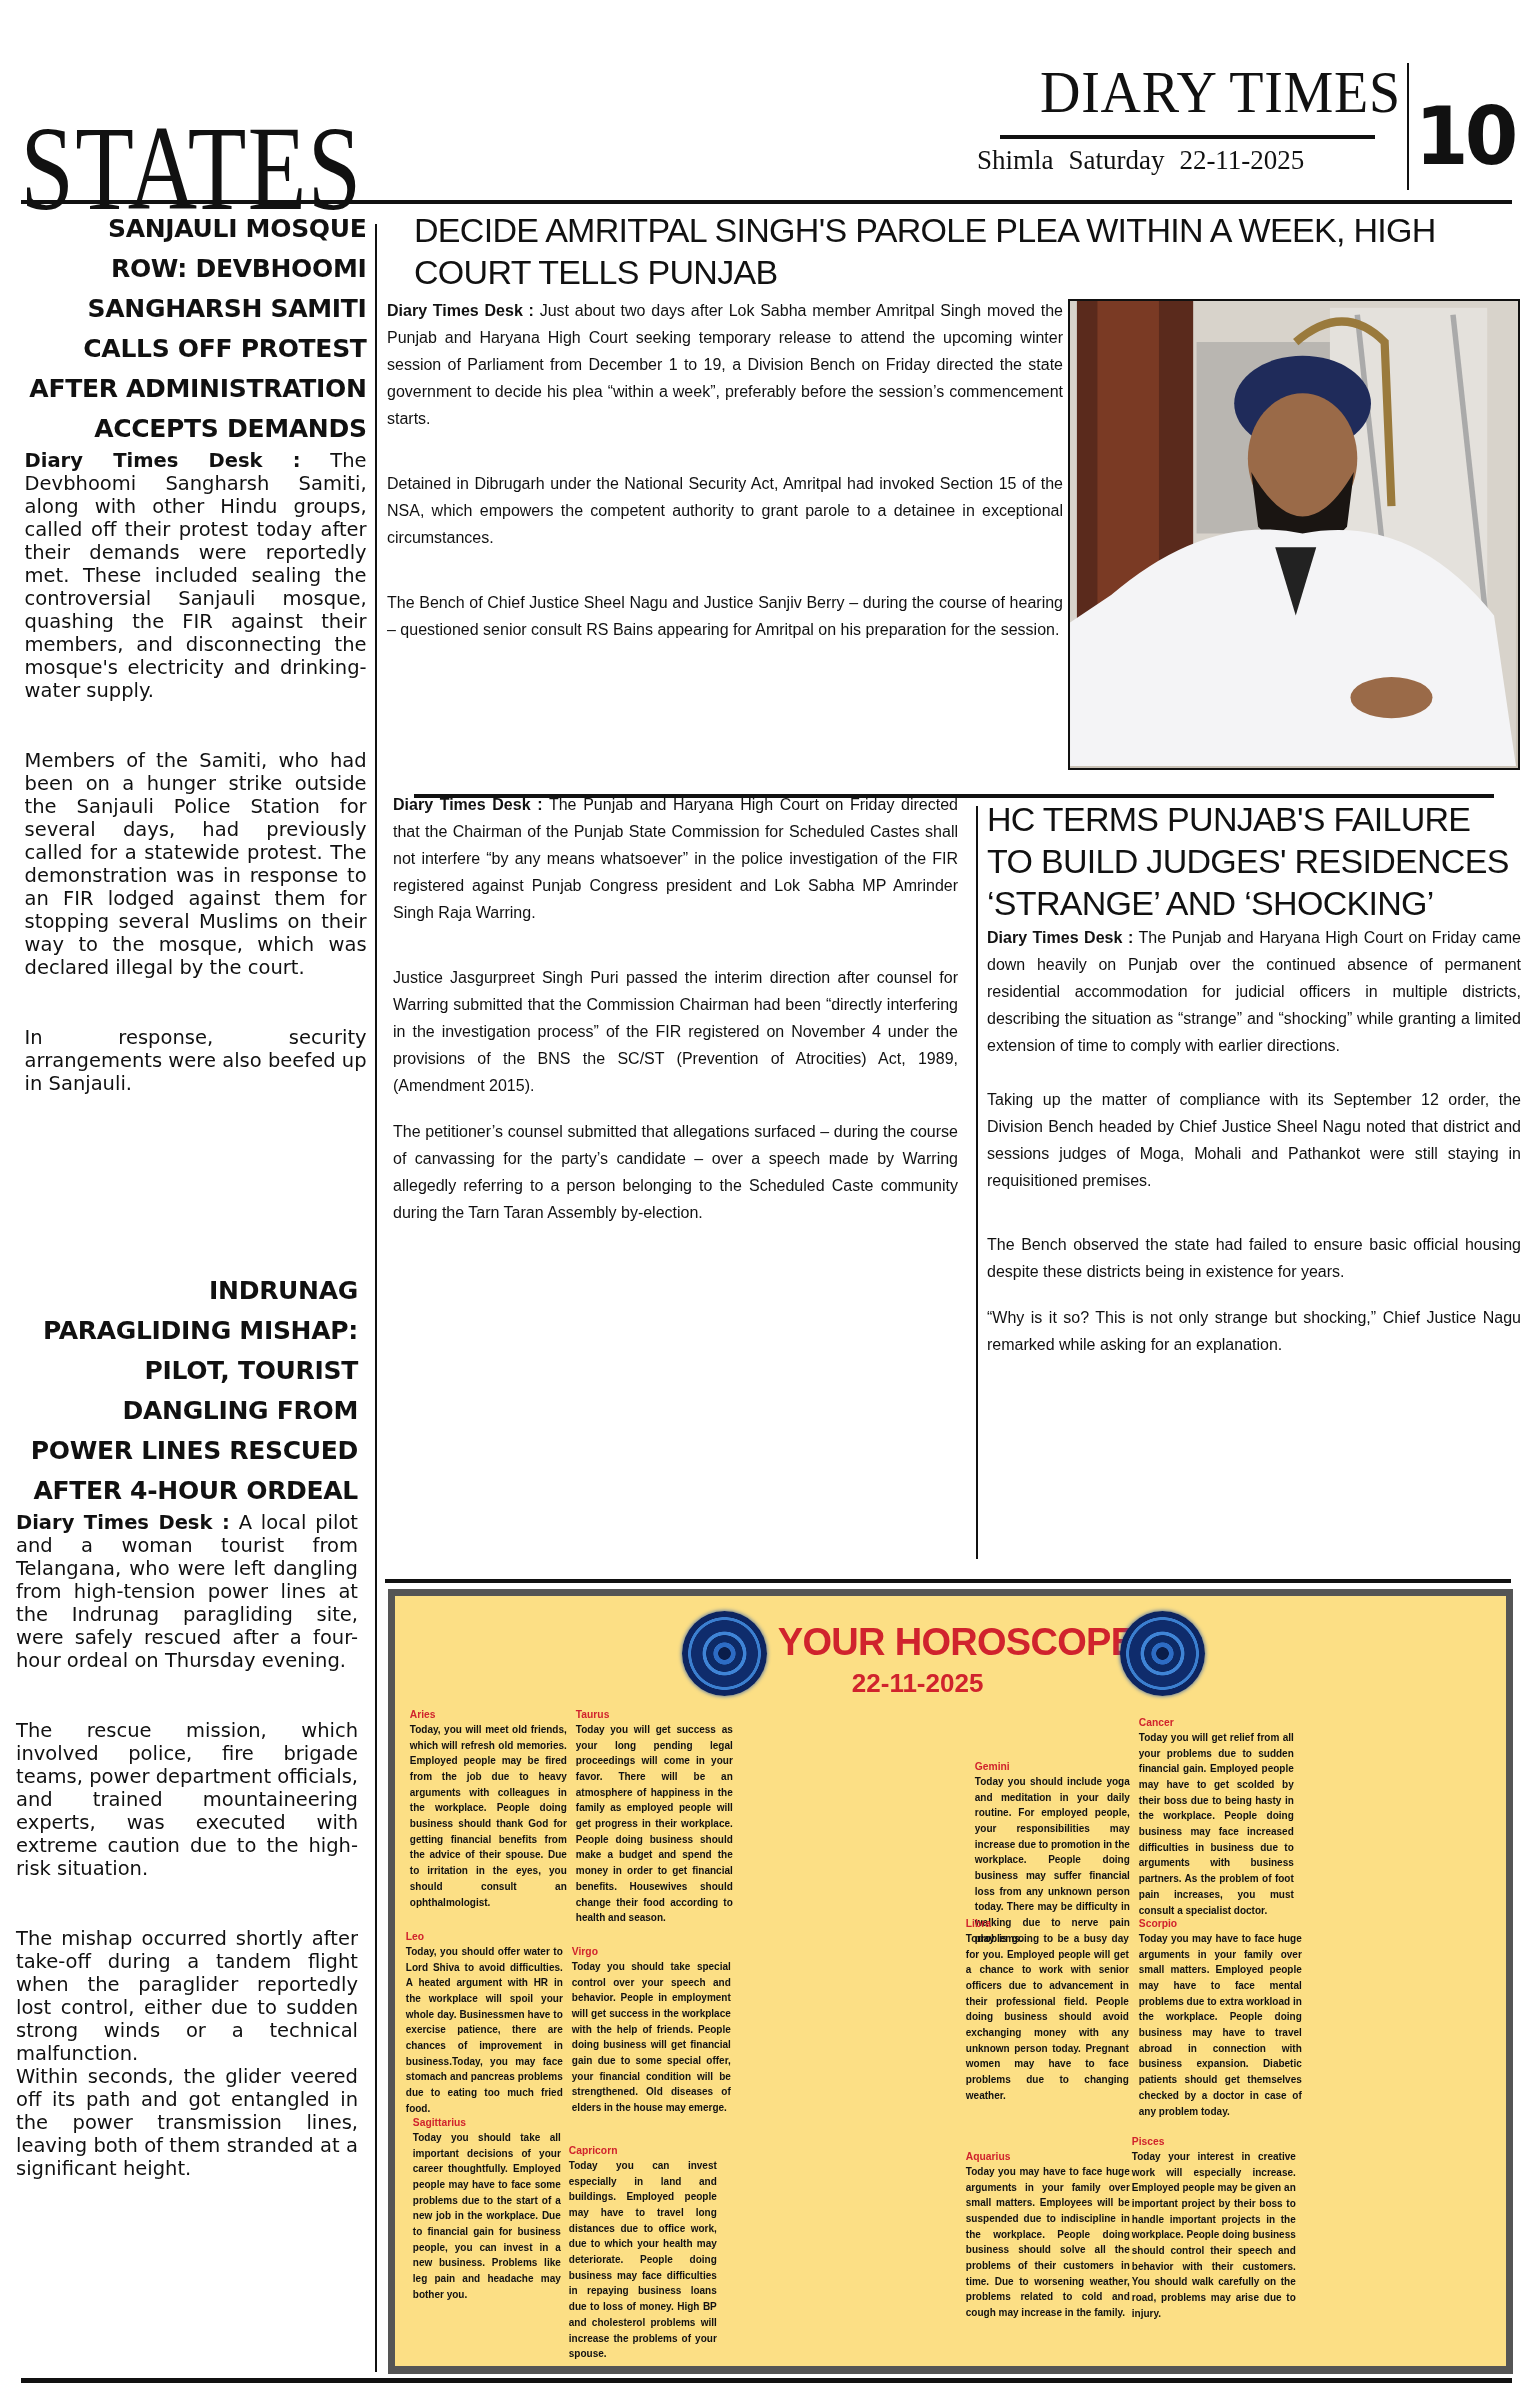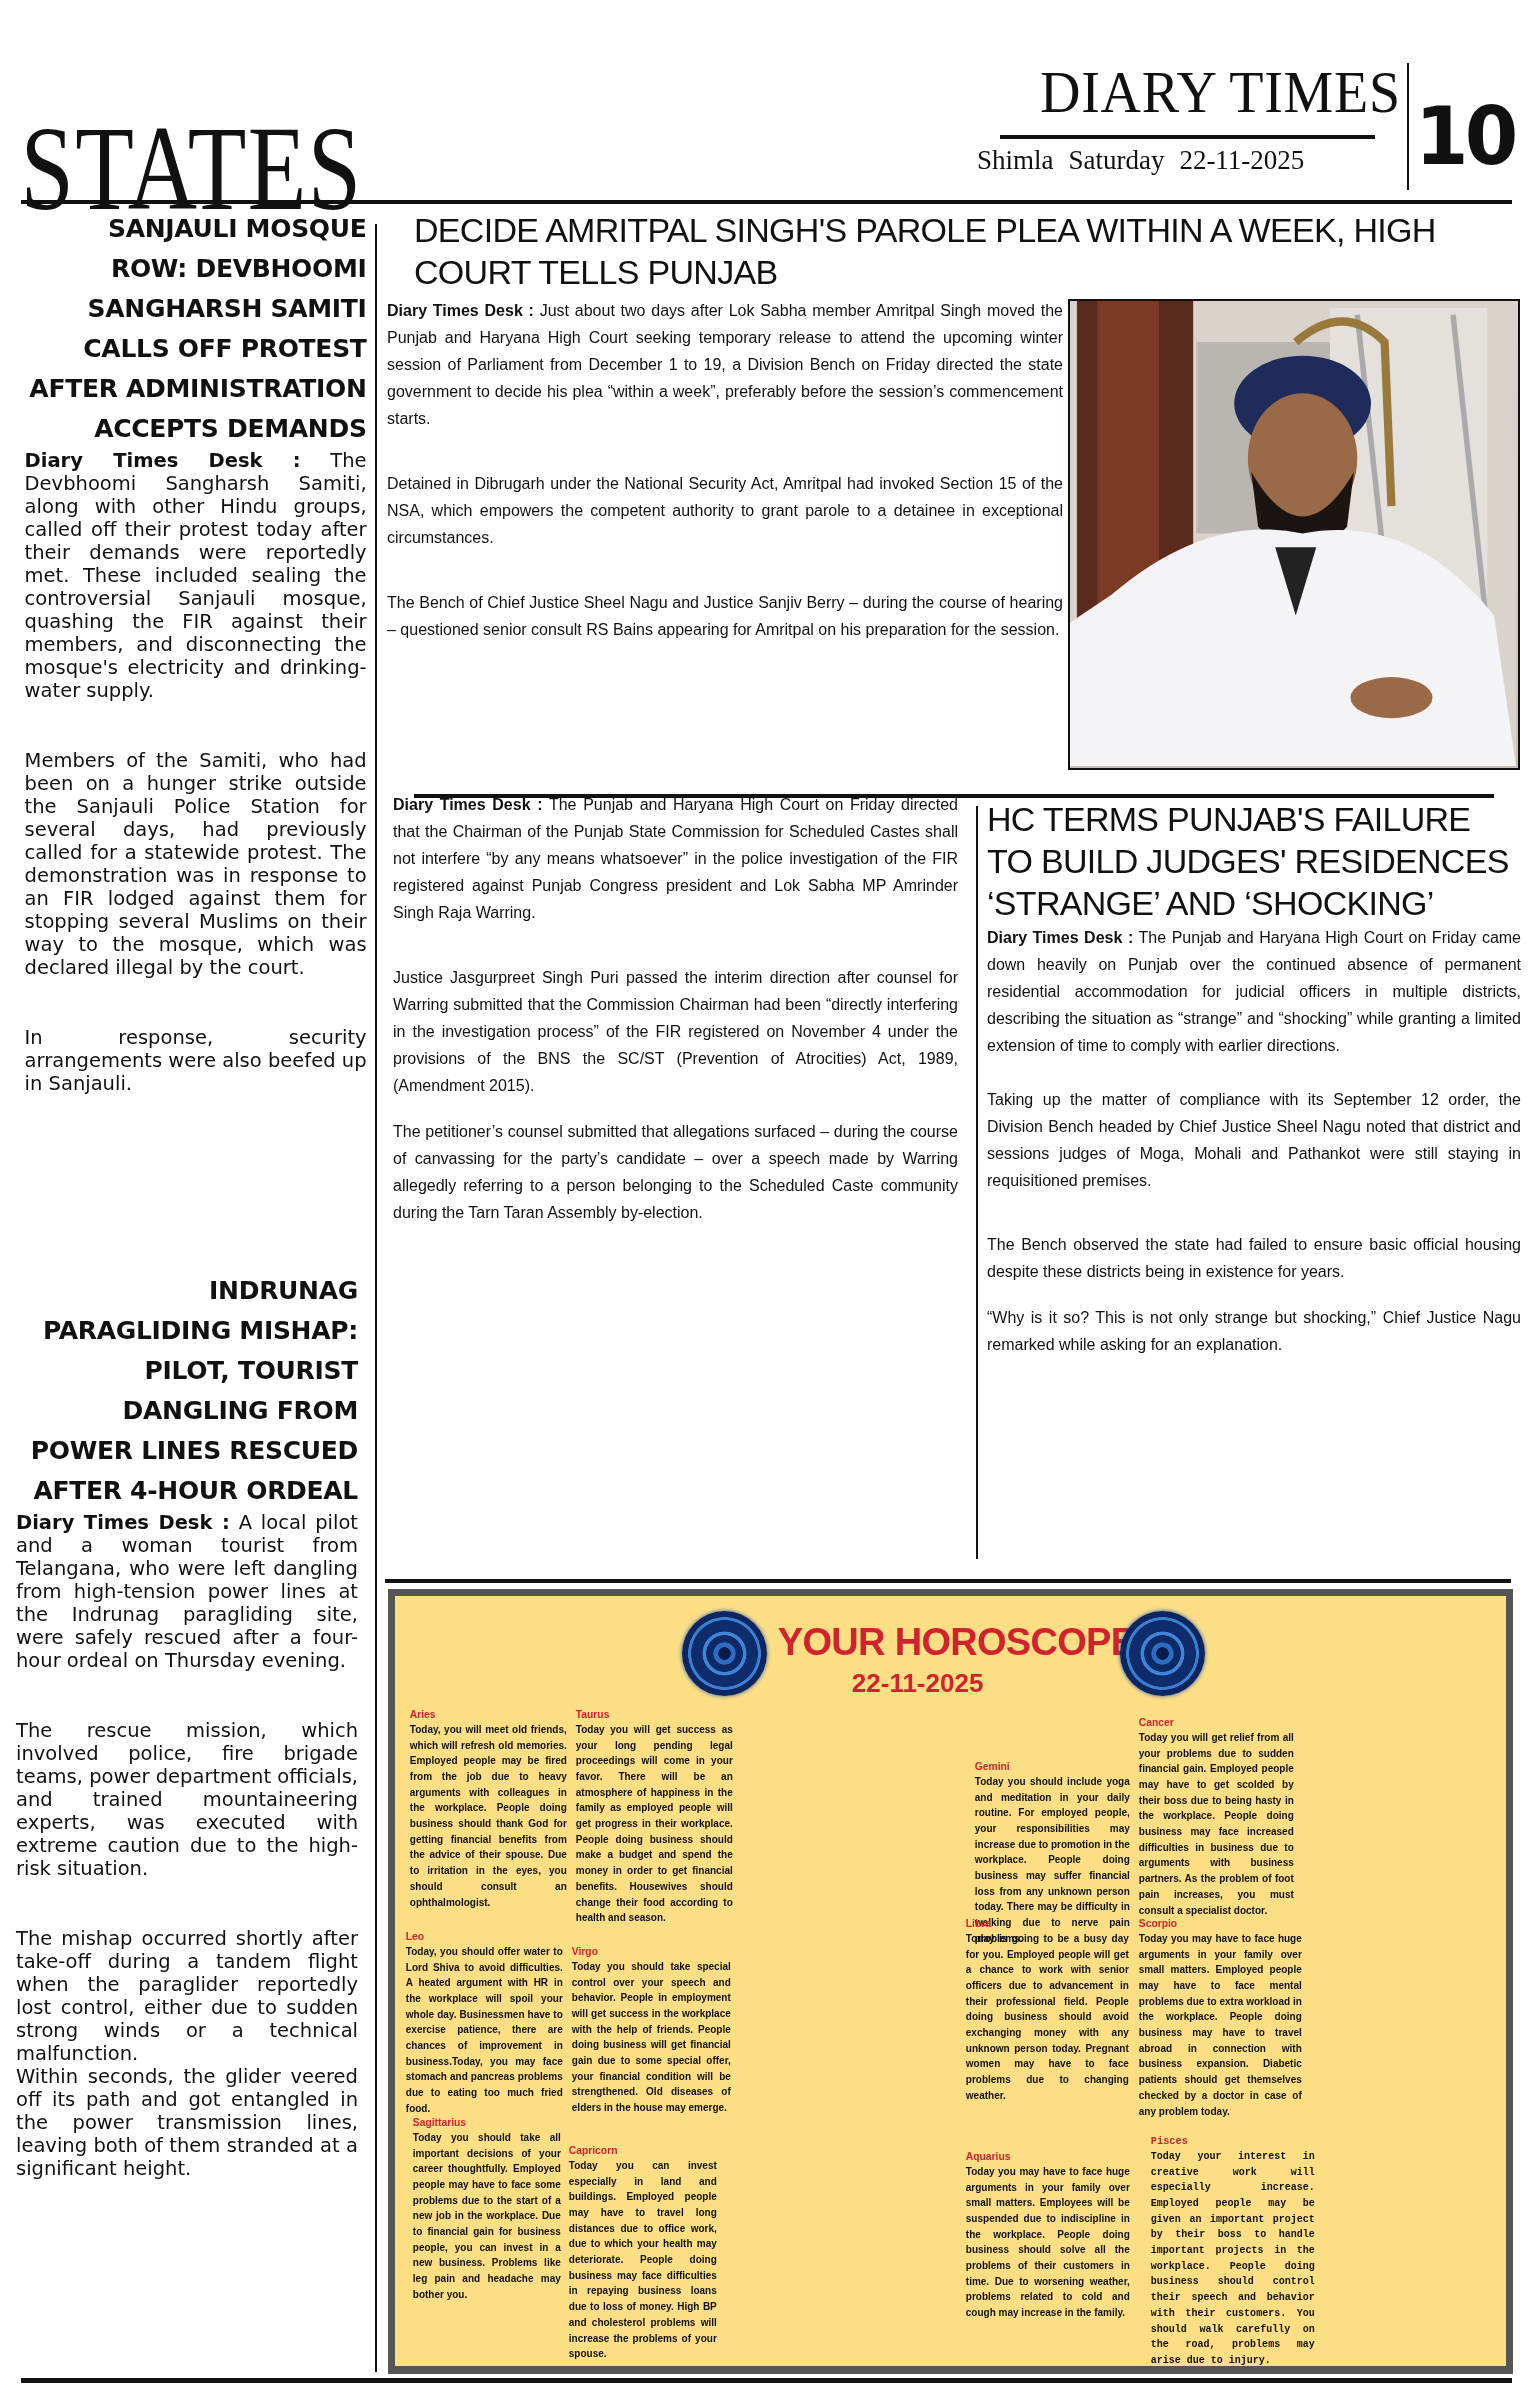--- a/index.html
+++ b/index.html
@@ -175,21 +175,21 @@
       <div class="sign-text">Today you should take all important decisions of your career thoughtfully. Employed people may have to face some problems due to the start of a new job in the workplace. Due to financial gain for business people, you can invest in a new business. Problems like leg pain and headache may bother you.</div>
     </div>
     <div class="sign" style="left:174px; top:547px; width:148px;">
       <div class="sign-name">Capricorn</div>
       <div class="sign-text">Today you can invest especially in land and buildings. Employed people may have to travel long distances due to office work, due to which your health may deteriorate. People doing business may face difficulties in repaying business loans due to loss of money. High BP and cholesterol problems will increase the problems of your spouse.</div>
     </div>
     <div class="sign" style="left:571px; top:553px; width:164px;">
       <div class="sign-name">Aquarius</div>
       <div class="sign-text">Today you may have to face huge arguments in your family over small matters. Employees will be suspended due to indiscipline in the workplace. People doing business should solve all the problems of their customers in time. Due to worsening weather, problems related to cold and cough may increase in the family.</div>
     </div>
-    <div class="sign" style="left:756px; top:538px; width:164px;font-family:Liberation Mono, monospace;">
+    <div class="sign" style="left:737px; top:538px; width:164px;">
       <div class="sign-name">Pisces</div>
       <div class="sign-text">Today your interest in creative work will especially increase. Employed people may be given an important project by their boss to handle important projects in the workplace. People doing business should control their speech and behavior with their customers. You should walk carefully on the road, problems may arise due to injury.</div>
     </div>
   </div>
 </section>
 
 <div class="abs bottom-rule"></div>
 
 
 </body></html>

